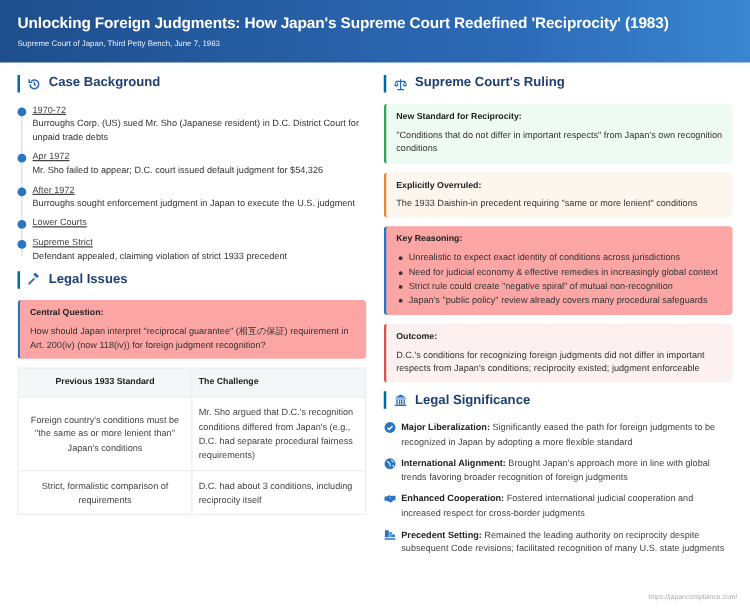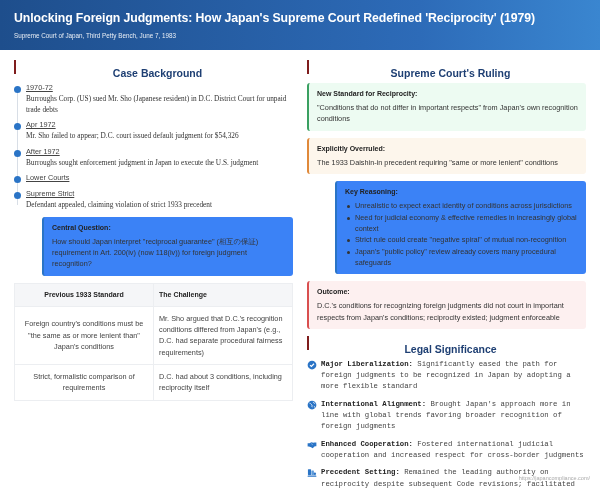--- a/index.html
+++ b/index.html
@@ -10,66 +10,65 @@
       background: linear-gradient(90deg, #1e4e8c 0%, #2d6bb8 70%, #3a86d0 100%);
       padding: 11px 14px 0 14px;
       color: #fff;
     }
     .header h1 { font-size: 12.3px; font-weight: bold; line-height: 1.2; letter-spacing: -0.1px; }
     .header .sub { font-size: 6.3px; margin-top: 5px; opacity: 0.9; }
     .page { display: flex; padding: 10px 14px 0 14px; gap: 14px; }
     .col { flex: 1; width: 279px; }
     .sec-title {
       display: flex; align-items: center; gap: 6px;
-      border-left: 2px solid #7f1d1d;
+      border-left: 2px solid #0369a1;
       padding-left: 6px; height: 14px;
       color: #1e3f73; font-size: 10.5px; font-weight: bold;
       margin-bottom: 9px;
-      flex-direction: column;
     }
     .sec-title svg { width: 11px; height: 11px; }
     
     .timeline { position: relative; padding-left: 12px; margin-bottom: 6px; }
     .timeline::before {
       content: ""; position: absolute; left: 3px; top: 4px; bottom: 6px;
       width: 1px; background: #d8dee6;
     }
     .tl-item { position: relative; margin-bottom: 5px; }
     .tl-item .dot {
       position: absolute; left: -12px; top: 3px; width: 7px; height: 7px;
       border-radius: 50%; background: #2a74c6;
     }
     .tl-date { font-size: 7.3px; color: #444; font-weight: 500; text-decoration: underline; }
-    .tl-text { font-size: 7.3px; color: #333; line-height: 1.5; font-family: Liberation Serif, serif; }
+    .tl-text { font-size: 7.3px; color: #333; line-height: 1.5; }
     .box { border-left: 2px solid; border-radius: 3px; padding: 6px 8px 6px 8px; margin-bottom: 7px; }
     .box .label { font-weight: bold; font-size: 7px; color: #222; margin-bottom: 3px; }
     .box .text { font-size: 7.3px; color: #333; line-height: 1.55; }
-    .box.blue { background: #3b82f6; border-color: #2a74c6; margin-left: 28px; }
+    .box.blue { background: #fca5a5; border-color: #2a74c6; }
     .box.green { background: #edfbf2; border-color: #3aa061; }
     .box.orange { background: #fdf6ec; border-color: #e0893a; }
     .box.red { background: #fdf0f0; border-color: #d94f4f; }
     .box ul { list-style: none; }
     .box li { position: relative; padding-left: 10px; font-size: 7.3px; line-height: 1.55; color: #333; }
     .box li::before { content: ""; position: absolute; left: 2px; top: 5px; width: 3px; height: 3px; background: #333; border-radius: 50%; }
     table { width: 100%; border-collapse: collapse; font-size: 7.3px; margin-top: 2px; }
     th { background: #f5f6f8; text-align: left; font-weight: bold; padding: 6px 5px; color: #222; border: 1px solid #eceef1; font-size: 7px; }
     td { padding: 6px 5px; vertical-align: middle; color: #444; line-height: 1.55; border: 1px solid #eceef1; }
     td:first-child, th:first-child { width: 50%; text-align: center; }
     .sig-item { display: flex; gap: 4px; margin-bottom: 6px; }
     .sig-item .icon { width: 10px; flex: 0 0 10px; margin-top: 1px; }
     .sig-item .icon svg { width: 10px; height: 10px; }
-    .sig-item .body { font-size: 7.3px; line-height: 1.55; color: #444; font-family: Liberation Mono, monospace; }
+    .sig-item .body { font-size: 7.3px; line-height: 1.55; color: #444; }
     .sig-item .body b { color: #222; }
     .footer { position: absolute; right: 10px; bottom: 5px; font-size: 5.5px; color: #aaa; }
   </style>
 </head>
 <body>
 
 <div class="header">
-  <h1>Unlocking Foreign Judgments: How Japan's Supreme Court Redefined 'Reciprocity' (1979)</h1>
+  <h1>Unlocking Foreign Judgments: How Japan's Supreme Court Redefined 'Reciprocity' (1983)</h1>
   <div class="sub">Supreme Court of Japan, Third Petty Bench, June 7, 1983</div>
 </div>
 
 <div class="page">
 
   <div class="col">
     <div class="sec-title">
       <svg viewBox="0 0 16 16">
           <path d="M3 8a5 5 0 1 0 1.5-3.6" fill="none" stroke="#2a6ab5" stroke-width="1.8"></path>
           <path d="M2 2v3.5h3.5" fill="none" stroke="#2a6ab5" stroke-width="1.8"></path>
@@ -97,20 +96,27 @@
           <span class="dot"></span>
           <div class="tl-date">Lower Courts</div>
         </div>
       <div class="tl-item">
           <span class="dot"></span>
           <div class="tl-date">Supreme Strict</div>
           <div class="tl-text">Defendant appealed, claiming violation of strict 1933 precedent</div>
         </div>
     </div>
 
+    <div class="sec-title">
+      <svg viewBox="0 0 16 16">
+          <rect x="7" y="1.5" width="6" height="3.5" rx="0.6" transform="rotate(45 10 3.25)" fill="#2a6ab5"></rect>
+          <path d="M7.5 7.5L2 13" stroke="#2a6ab5" stroke-width="2.2" stroke-linecap="round"></path>
+        </svg>
+      <span>Legal Issues</span>
+    </div>
     <div class="box blue">
       <div class="label">Central Question:</div>
       <div class="text">How should Japan interpret "reciprocal guarantee" (相互の保証) requirement in Art. 200(iv) (now 118(iv)) for foreign judgment recognition?</div>
     </div>
     <table>
       <thead>
         <tr>
           <th>Previous 1933 Standard</th>
           <th>The Challenge</th>
         </tr>
@@ -149,21 +155,21 @@
       <div class="label">Key Reasoning:</div>
       <ul>
         <li>Unrealistic to expect exact identity of conditions across jurisdictions</li>
         <li>Need for judicial economy &amp; effective remedies in increasingly global context</li>
         <li>Strict rule could create "negative spiral" of mutual non-recognition</li>
         <li>Japan's "public policy" review already covers many procedural safeguards</li>
       </ul>
     </div>
     <div class="box red">
       <div class="label">Outcome:</div>
-      <div class="text">D.C.'s conditions for recognizing foreign judgments did not court in important respects from Japan's conditions; reciprocity existed; judgment enforceable</div>
+      <div class="text">D.C.'s conditions for recognizing foreign judgments did not differ in important respects from Japan's conditions; reciprocity existed; judgment enforceable</div>
     </div>
 
     <div class="sec-title" style="margin-top:4px">
       <svg viewBox="0 0 16 16">
           <path d="M8 1L1.5 4.5h13z" fill="#2a6ab5"></path>
           <rect x="2" y="5.5" width="12" height="1" fill="#2a6ab5"></rect>
           <rect x="3" y="7" width="1.6" height="5" fill="#2a6ab5"></rect>
           <rect x="6" y="7" width="1.6" height="5" fill="#2a6ab5"></rect>
           <rect x="8.5" y="7" width="1.6" height="5" fill="#2a6ab5"></rect>
           <rect x="11.4" y="7" width="1.6" height="5" fill="#2a6ab5"></rect>

